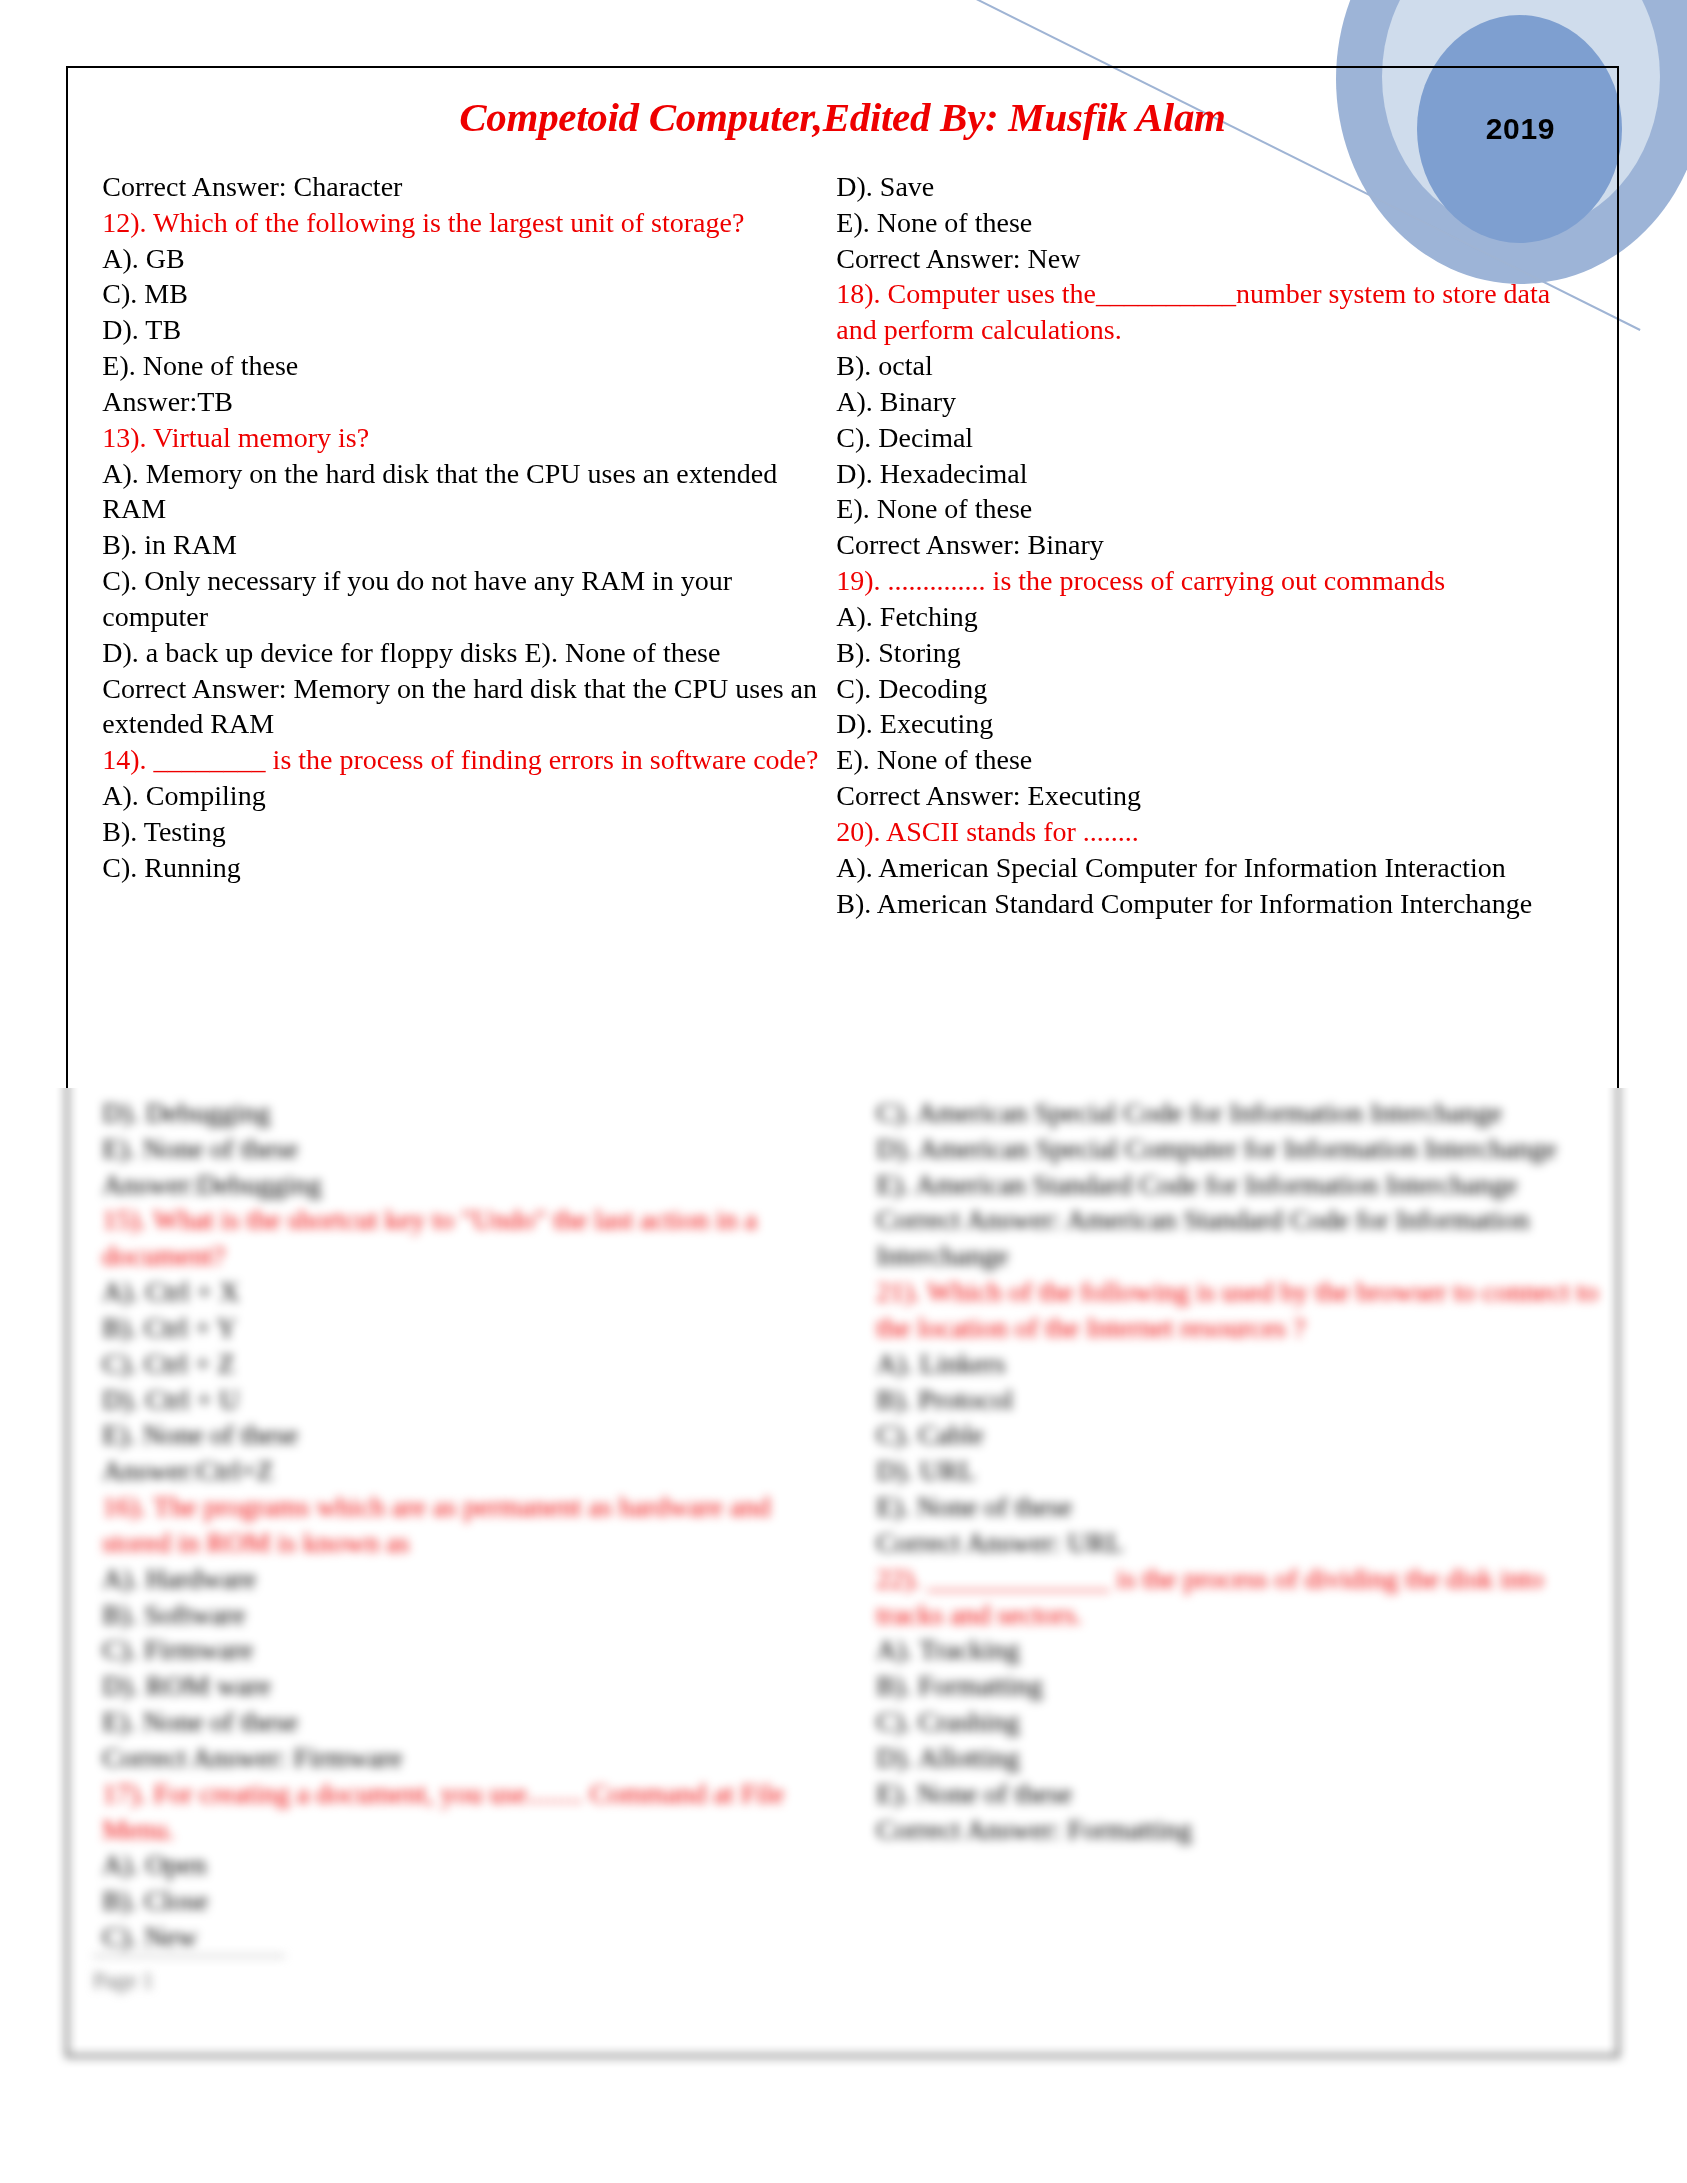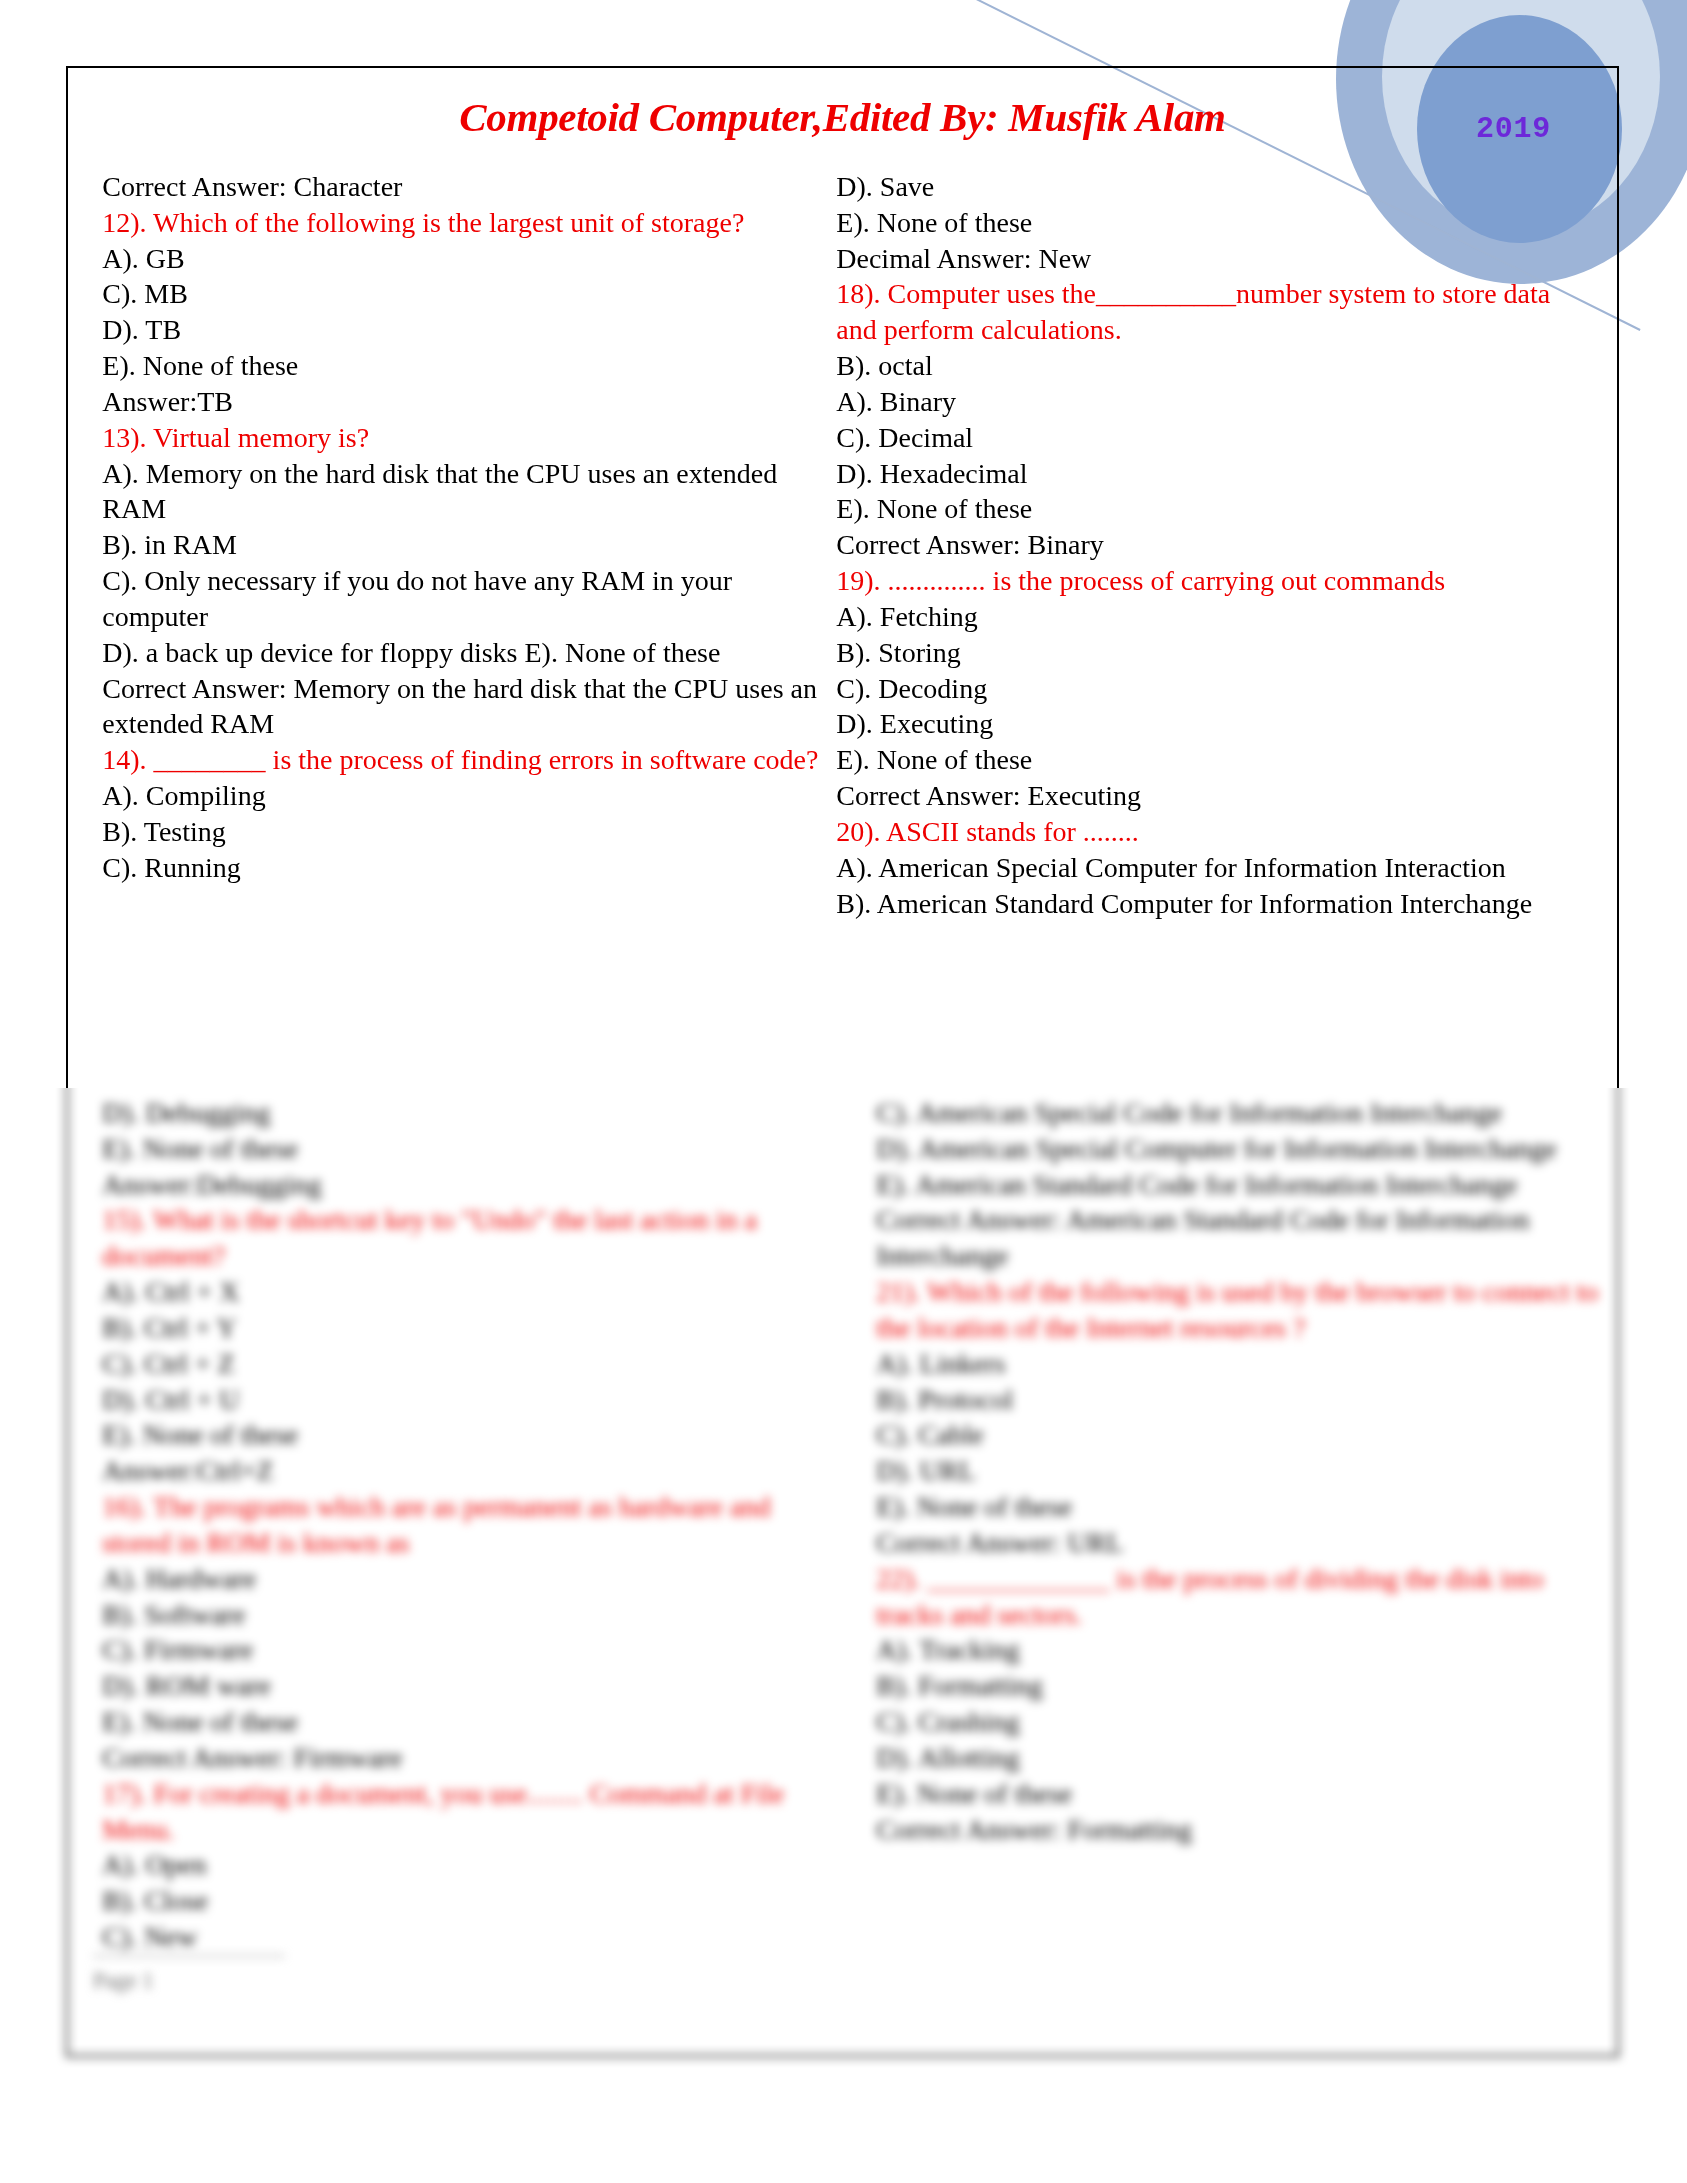--- a/index.html
+++ b/index.html
@@ -9,23 +9,23 @@
     font-family:"Liberation Serif", serif;
   }
 
   
   .deco-wrap{ position:absolute; top:0; right:0; width:503px; height:423px; overflow:hidden; z-index:1; pointer-events:none; }
   .circ{ position:absolute; border-radius:50%; }
   .circ-outer{ width:370px; height:410px; left:152px; top:-126px; background:#9db4d7; }
   .circ-mid{   width:278px; height:311px; left:198px; top:-79px; background:#cfdcec; }
   .circ-inner{ width:205px; height:228px; left:233px; top:  14.6px; background:#7e9fd0; }
   .year-label{
-    position:absolute; left:227px; top:14.6px; width:205px; height:228px;
+    position:absolute; left:234px; top:14.6px; width:205px; height:228px;
     display:flex; align-items:center; justify-content:center;
-    color:#6d28d9; font-family:Liberation Mono, monospace;
+    color:#000000; font-family:Liberation Sans, sans-serif;
     font-weight:bold; font-size:30px; letter-spacing:0.7px;
   }
   .diag-line{
     position:absolute; left:900px; top:-40px; width:827px; height:2px;
     background:#9fb4d4; transform:rotate(26.5deg); transform-origin:left center; z-index:2;
   }
 
   
   .page-frame{
     position:absolute; left:66px; top:66px; width:1553px; height:1991px;
@@ -119,21 +119,21 @@
       <div class="line indent">D). a back up device for floppy disks E). None of these</div>
       <div class="line indent">Correct Answer: Memory on the hard disk that the CPU uses an extended RAM</div>
       <div class="line indent q bold">14). ________ is the process of finding errors in software code?</div>
       <div class="line indent">A). Compiling</div>
       <div class="line indent">B). Testing</div>
       <div class="line indent">C). Running</div>
     </div>
   <div class="col" id="right-sharp">
       <div class="line indent">D). Save</div>
       <div class="line indent">E). None of these</div>
-      <div class="line indent">Decimal Answer: New</div>
+      <div class="line indent">Correct Answer: New</div>
       <div class="line indent q">18). Computer uses the__________number system to store data and perform calculations.</div>
       <div class="line indent">B). octal</div>
       <div class="line indent">A). Binary</div>
       <div class="line indent">C). Decimal</div>
       <div class="line indent">D). Hexadecimal</div>
       <div class="line indent">E). None of these</div>
       <div class="line indent">Correct Answer: Binary</div>
       <div class="line indent q">19). .............. is the process of carrying out commands</div>
       <div class="line indent">A). Fetching</div>
       <div class="line indent">B). Storing</div>

